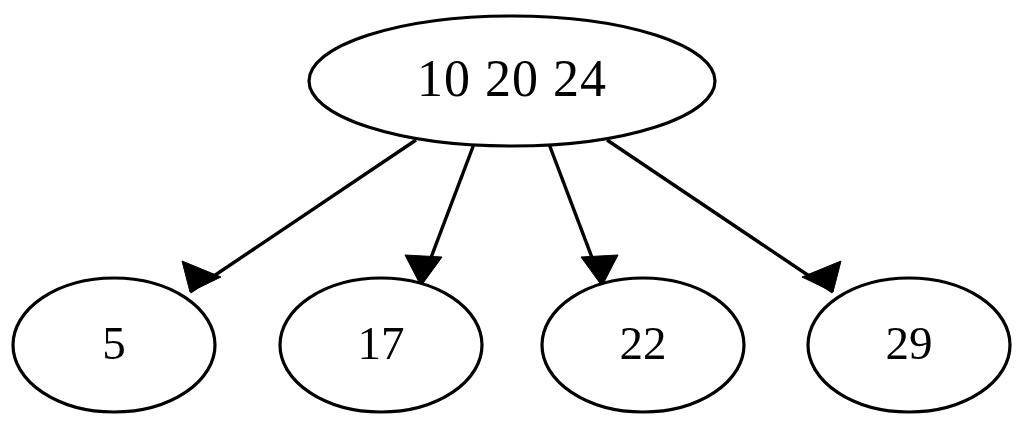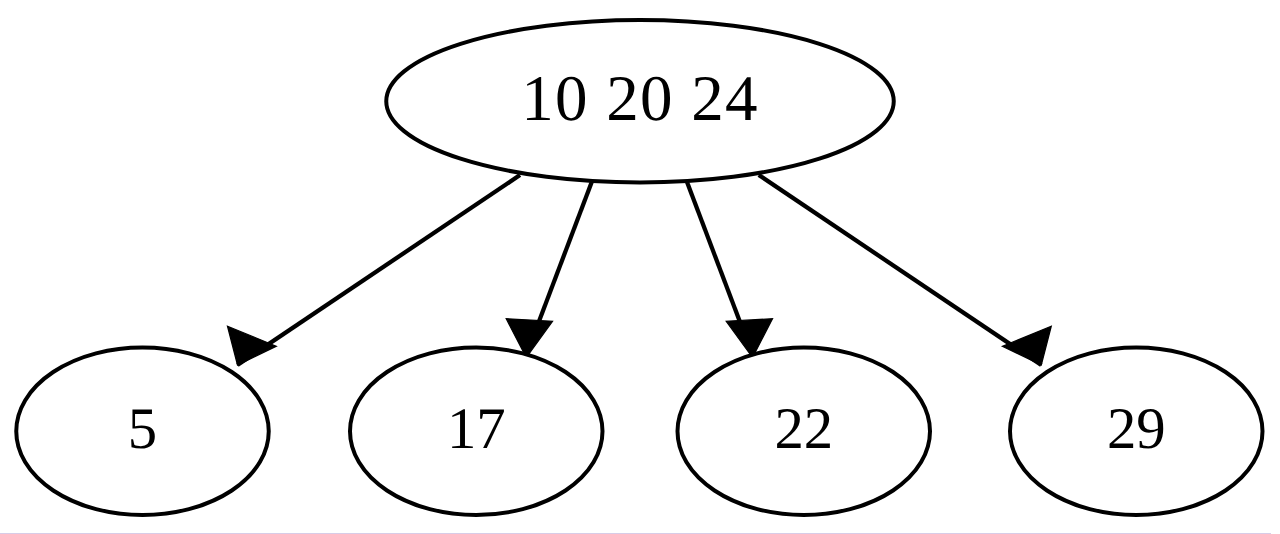--- a/index.html
+++ b/index.html
@@ -8,21 +8,21 @@
     padding: 0;
     background: #ffffff;
   }
   body {
     font-family: "Liberation Serif", "DejaVu Serif", serif;
   }
   #canvas-wrap {
     position: relative;
     width: 1024px;
     height: 427px;
-    background: #4c1d95;
+    background: #84cc16;
     overflow: hidden;
   }
   svg#tree-svg {
     display: block;
     width: 1024px;
     height: 427px;
     background: #ffffff;
   }
   .node-ellipse {
     fill: #ffffff;

